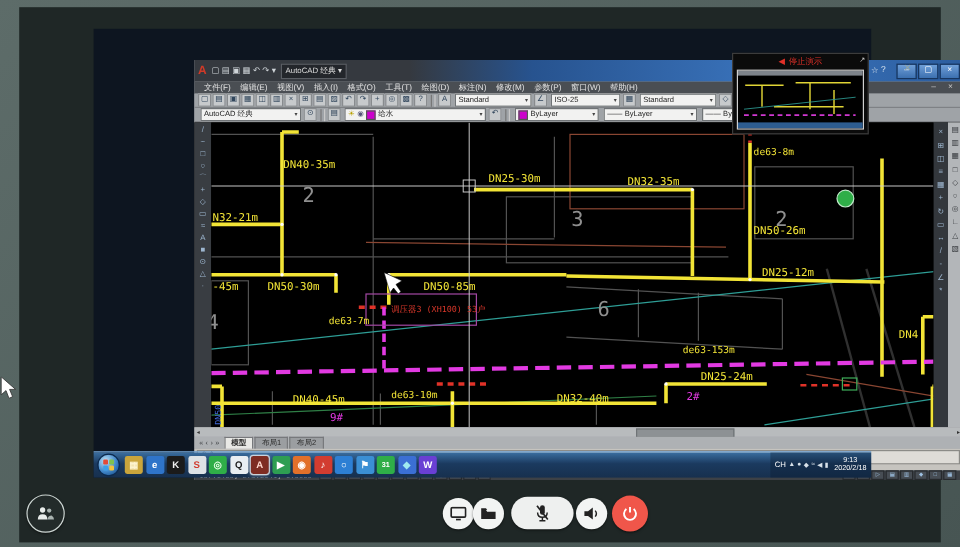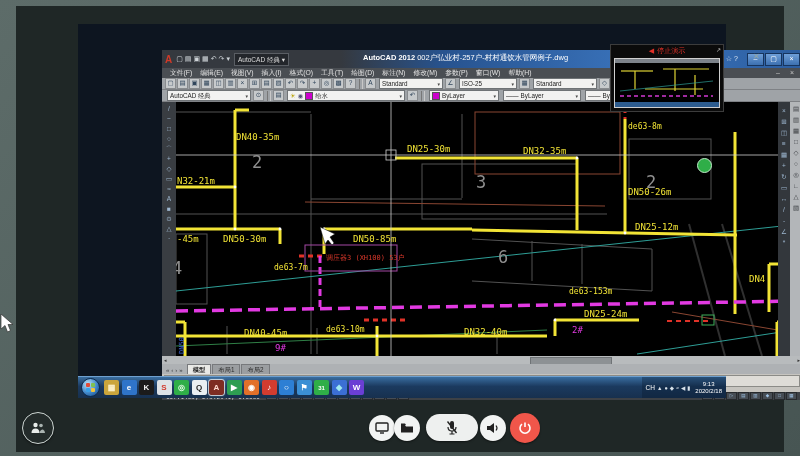--- a/index.html
+++ b/index.html
@@ -111,24 +111,20 @@
 
 <div class="abs" id="screen">
 
   <div class="abs" id="acad">
 
     <div class="abs" id="titlebar">
       <span style="color:#d03a28;font-weight:bold;font-size:10px;margin:0 3px">A</span>
       <span id="qa-icons"><span class="qa-ic">▢</span><span class="qa-ic">▤</span><span class="qa-ic">▣</span><span class="qa-ic">▦</span><span class="qa-ic">↶</span><span class="qa-ic">↷</span></span>
       <span class="qa-ic">▾</span>
       <span id="ws-qa"><span>AutoCAD 经典</span> ▾</span>
-      <span id="title-text">
-        <b>AutoCAD 2012</b>
-        <span>002户弘业村-257户-村村通饮水管网例子.dwg</span>
-      </span>
       <span id="infocenter">
         <input id="search-box" placeholder="输入关键字或短语" style="">
         <span class="ic-ic">◎</span>
         <span class="ic-ic">☆</span>
         <span class="ic-ic">?</span>
       </span>
       <span id="win-btns">
         <span class="win-btn">–</span>
         <span class="win-btn">▢</span>
         <span class="win-btn">×</span>

